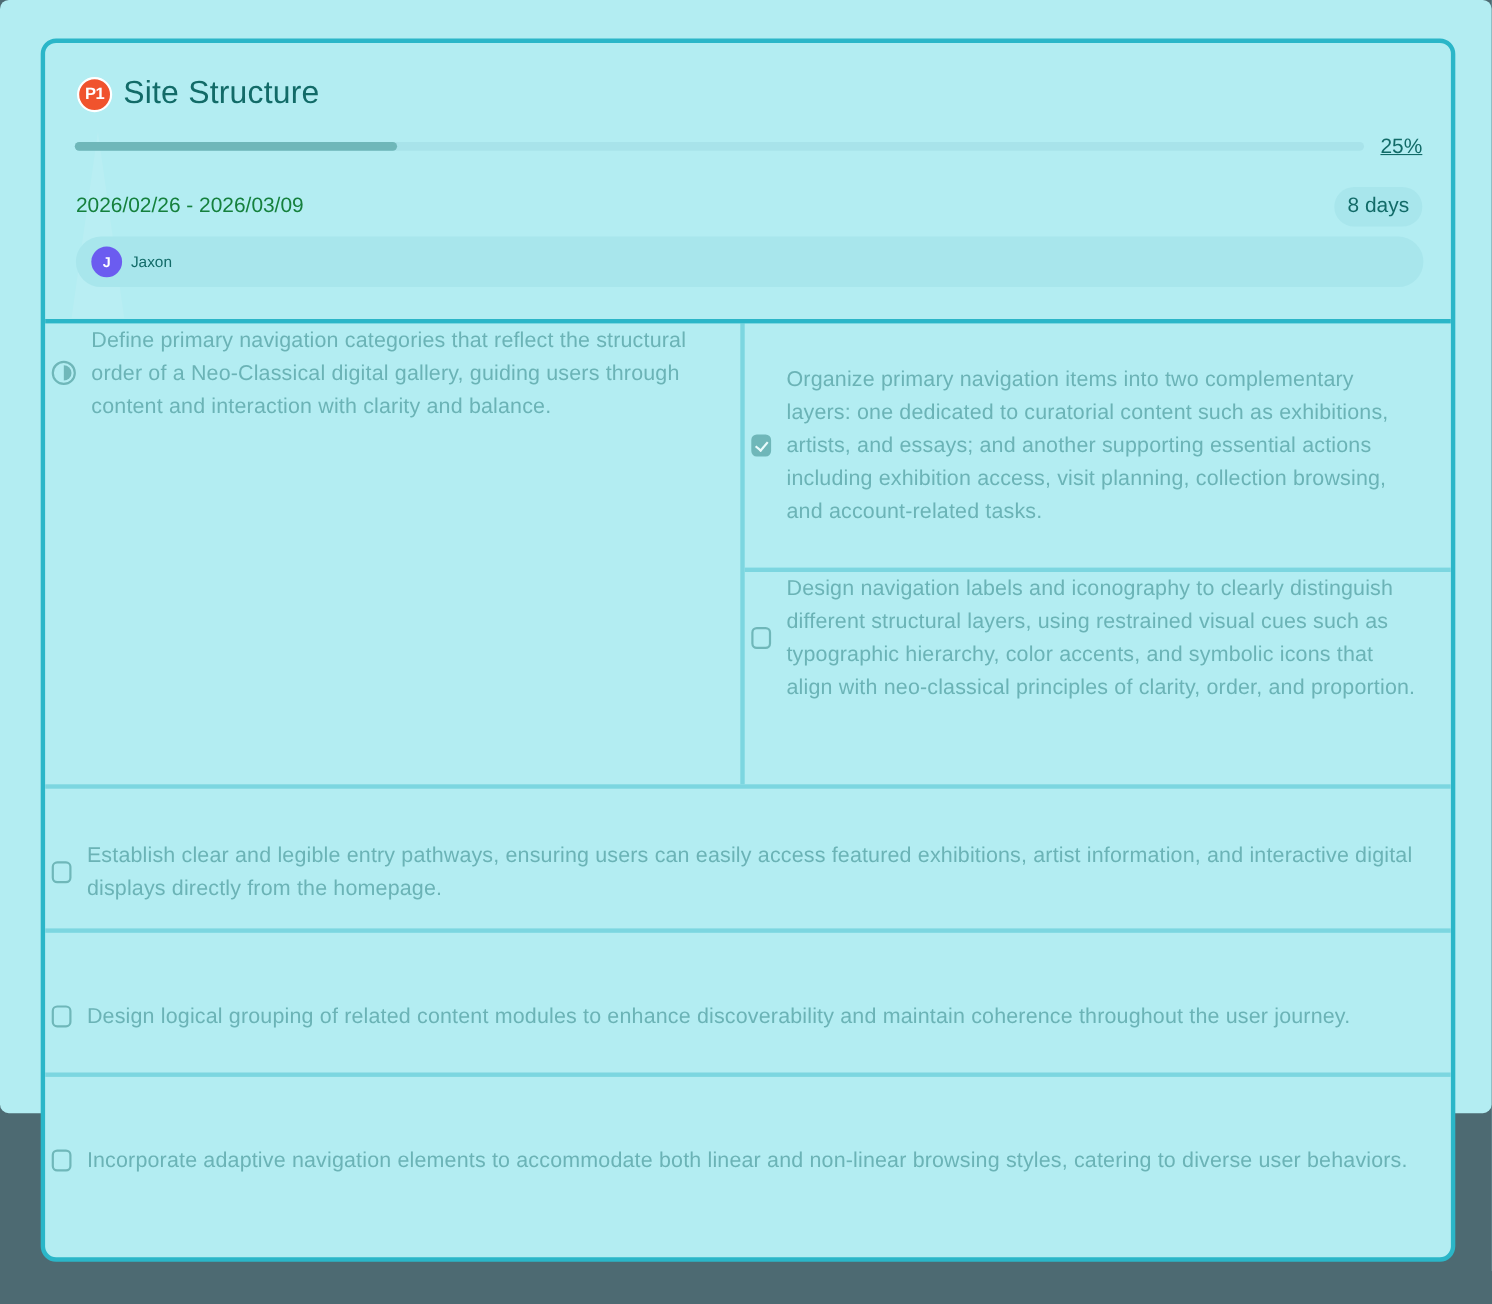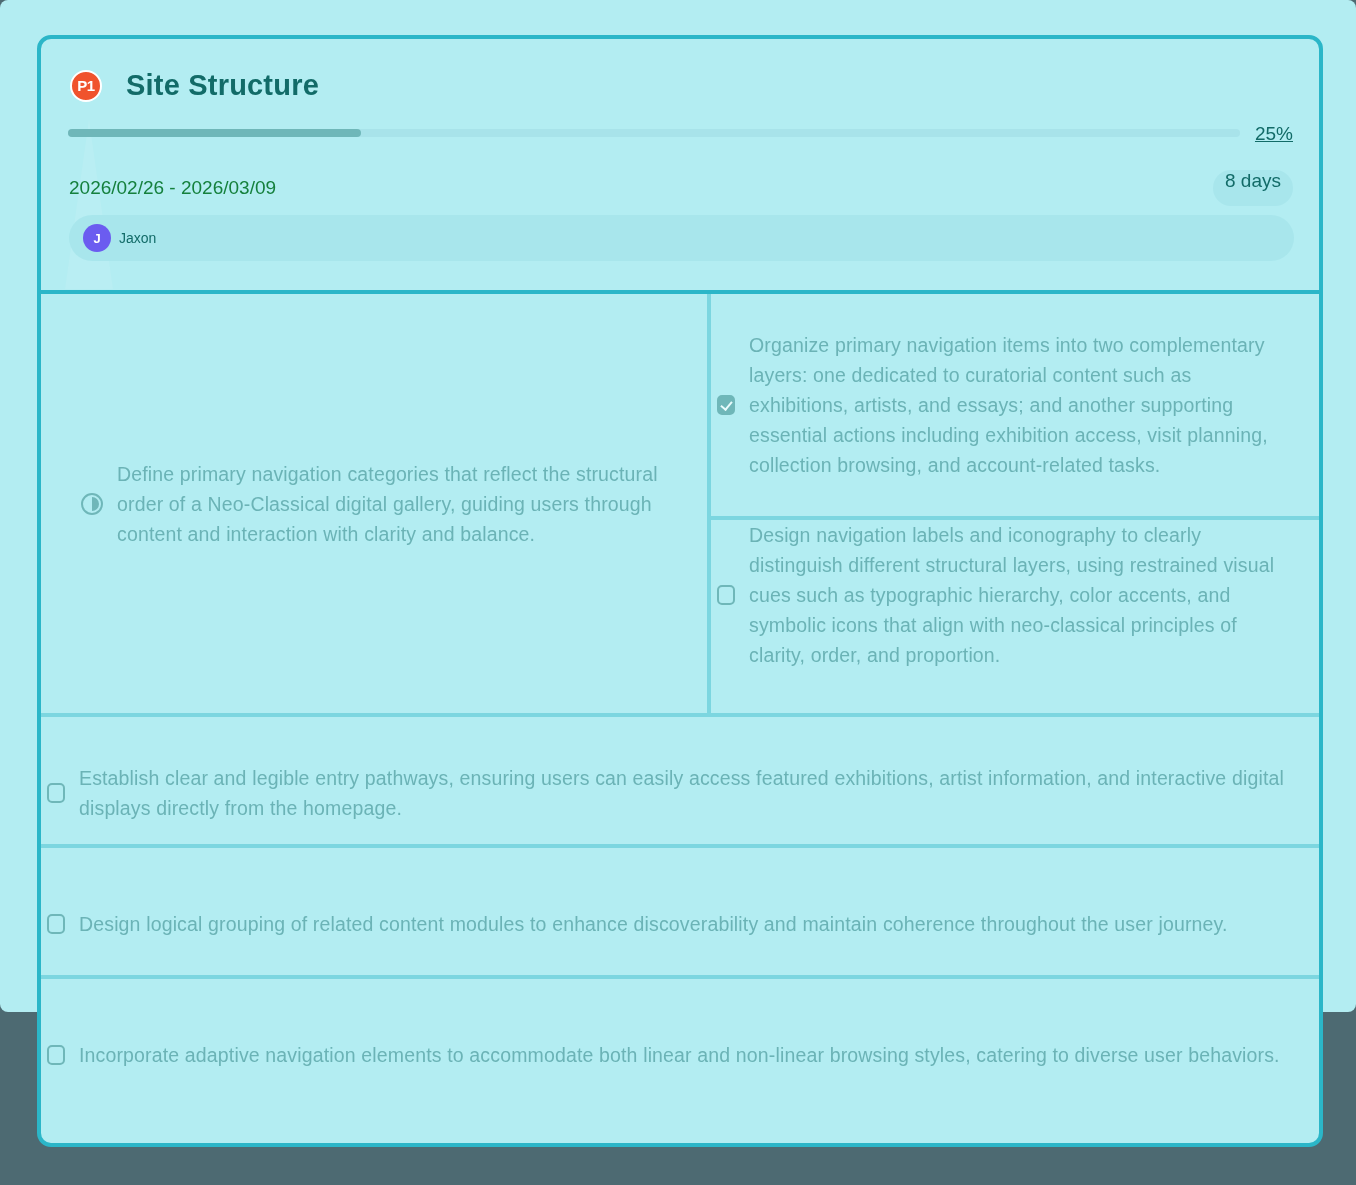--- a/index.html
+++ b/index.html
@@ -56,23 +56,23 @@
       background: #f0532d;
       border: 2px solid #ffffff;
       box-sizing: border-box;
       color: #ffffff;
       font-size: 15px;
       font-weight: bold;
       display: flex; align-items: center; justify-content: center;
       letter-spacing: -0.5px;
     }
     .title {
-      margin-left: 24px;
+      margin-left: 10px;
       font-size: 29px;
-      font-weight: bold;
+      font-weight: normal;
       color: #126b68;
       letter-spacing: 0.2px;
     }
     .progress-track {
       position: absolute;
       left: 27px; top: 90px;
       width: 1172px; height: 8px;
       border-radius: 4px;
       background: #a8e3ea;
     }
@@ -98,21 +98,21 @@
     }
     .duration-badge {
       position: absolute;
       right: 26px; top: 131px;
       height: 36px;
       padding: 0 12px;
       border-radius: 18px;
       background: #a8e6ec;
       font-size: 19px;
       color: #126b68;
-      display: flex; 
+      display: flex; align-items: center;
     }
     .assignee-bar {
       position: absolute;
       left: 28px; top: 176px;
       width: 1225px; height: 46px;
       border-radius: 23px;
       background: #a8e6ec;
       display: flex; align-items: center;
     }
     .avatar {
@@ -132,21 +132,21 @@
     }
     
     .grid-top {
       display: flex;
       height: 419px;
       border-bottom: 4px solid #7cd6e0;
     }
     .col-left {
       width: 632px;
       border-right: 4px solid #7cd6e0;
-      display: flex; align-items: center; margin-left: 34px;
+      display: flex; align-items: flex-start;
     }
     .col-right {
       flex: 1;
       display: flex; flex-direction: column;
     }
     .cell-right-1 {
       height: 222px;
       border-bottom: 4px solid #7cd6e0;
       display: flex; align-items: center;
     }

